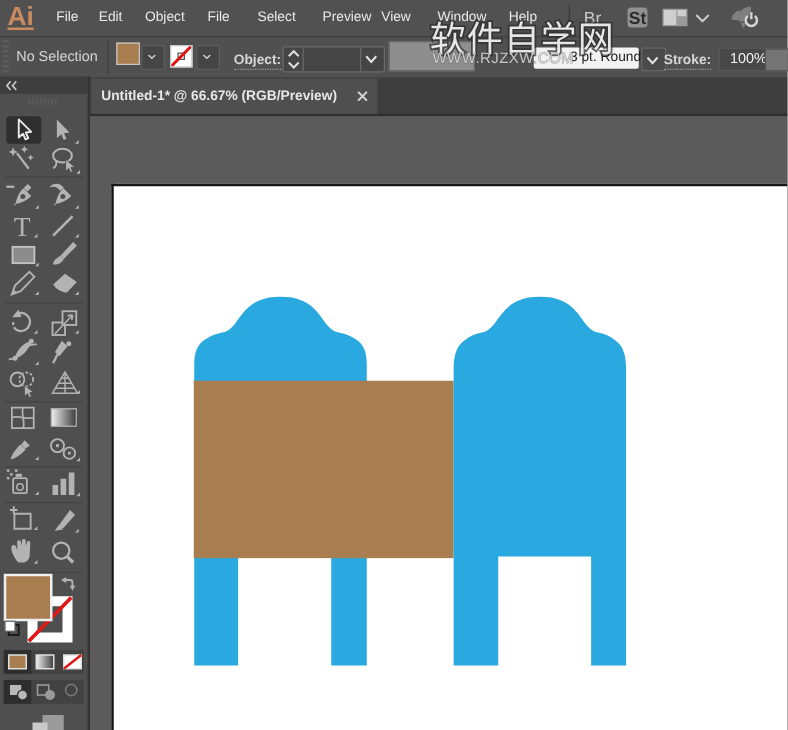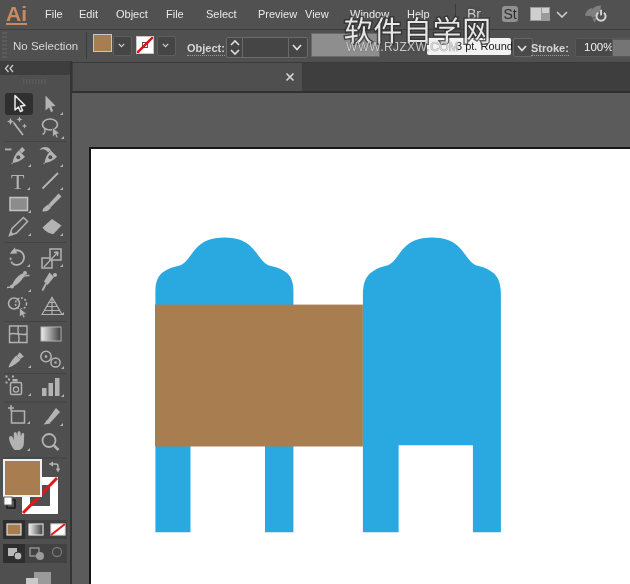--- a/index.html
+++ b/index.html
@@ -33,21 +33,21 @@
   <span class="mi" style="left:79px">Edit</span>
   <span class="mi" style="left:116px">Object</span>
   <span class="mi" style="left:166px">File</span>
   <span class="mi" style="left:206px">Select</span>
   <span class="mi" style="left:258px">Preview</span>
   <span class="mi" style="left:305px">View</span>
   <span class="mi" style="left:350px">Window</span>
   <span class="mi" style="left:407px">Help</span>
   <span style="position:absolute;left:455px;top:4px;width:1px;height:20px;background:#3a3a3a;"></span>
   <span class="tbtn" style="left:466px;top:6px;width:16px;height:16px;line-height:16px;background:#4e4e4e;color:#c9c9c9;">Br</span>
-  <span class="tbtn" style="left:502px;top:6px;width:16px;height:16px;line-height:16px;background:#919191;color:#2b2b2b;font-weight:normal;">St</span>
+  <span class="tbtn" style="left:502px;top:6px;width:16px;height:16px;line-height:16px;background:#919191;color:#2b2b2b;font-weight:bold;">St</span>
   <svg class="abs" style="left:529px;top:6px" width="22" height="16" viewBox="0 0 22 16">
     <rect x="1" y="1" width="20" height="14" fill="#9a9a9a"></rect>
     <rect x="2" y="2" width="10" height="12" fill="#cfcfcf"></rect>
     <rect x="13" y="2" width="7" height="5" fill="#cfcfcf"></rect>
   </svg>
   <svg class="abs" style="left:556px;top:11px" width="12" height="7" viewBox="0 0 12 7">
     <path d="M1 1 L6 6 L11 1" stroke="#cccccc" stroke-width="1.6" fill="none"></path>
   </svg>
   <svg class="abs" style="left:583px;top:3px" width="26" height="22" viewBox="0 0 26 22">
     <path d="M7.5 12.5 C7 7 11 2.8 17.8 2.2 C18.3 8.5 14.5 13.5 9.5 14.8 Z" fill="#7f7f7f"></path>
@@ -116,20 +116,21 @@
       </svg>
   </span>
   <span style="position:absolute;left:575px;top:8px;width:55px;height:17px;background:#484848;border:1px solid #585858;border-radius:2px;"></span>
   <span class="clabel dotted" style="left:531px;top:12px;font-weight:bold;font-size:11px;">Stroke:</span>
   <span class="clabel" style="left:584px;top:11px;color:#f0f0f0;font-size:11.5px;">100%</span>
   <span style="position:absolute;left:612px;top:9px;width:18px;height:16px;background:#757575;border:1px solid #5a5a5a;"></span>
 </div>
 
 <div id="tabrow" class="abs">
   <div id="tab">
+    <span>Untitled-1* @ 66.67% (RGB/Preview)</span>
     <svg style="position:absolute;left:212px;top:9px" width="10" height="10" viewBox="0 0 10 10">
       <path d="M1.5 1.5 L8.5 8.5 M8.5 1.5 L1.5 8.5" stroke="#d8d8d8" stroke-width="1.6"></path>
     </svg>
   </div>
 </div>
 
 <div id="canvas" class="abs">
   <div id="artboard"></div>
 </div>
 

